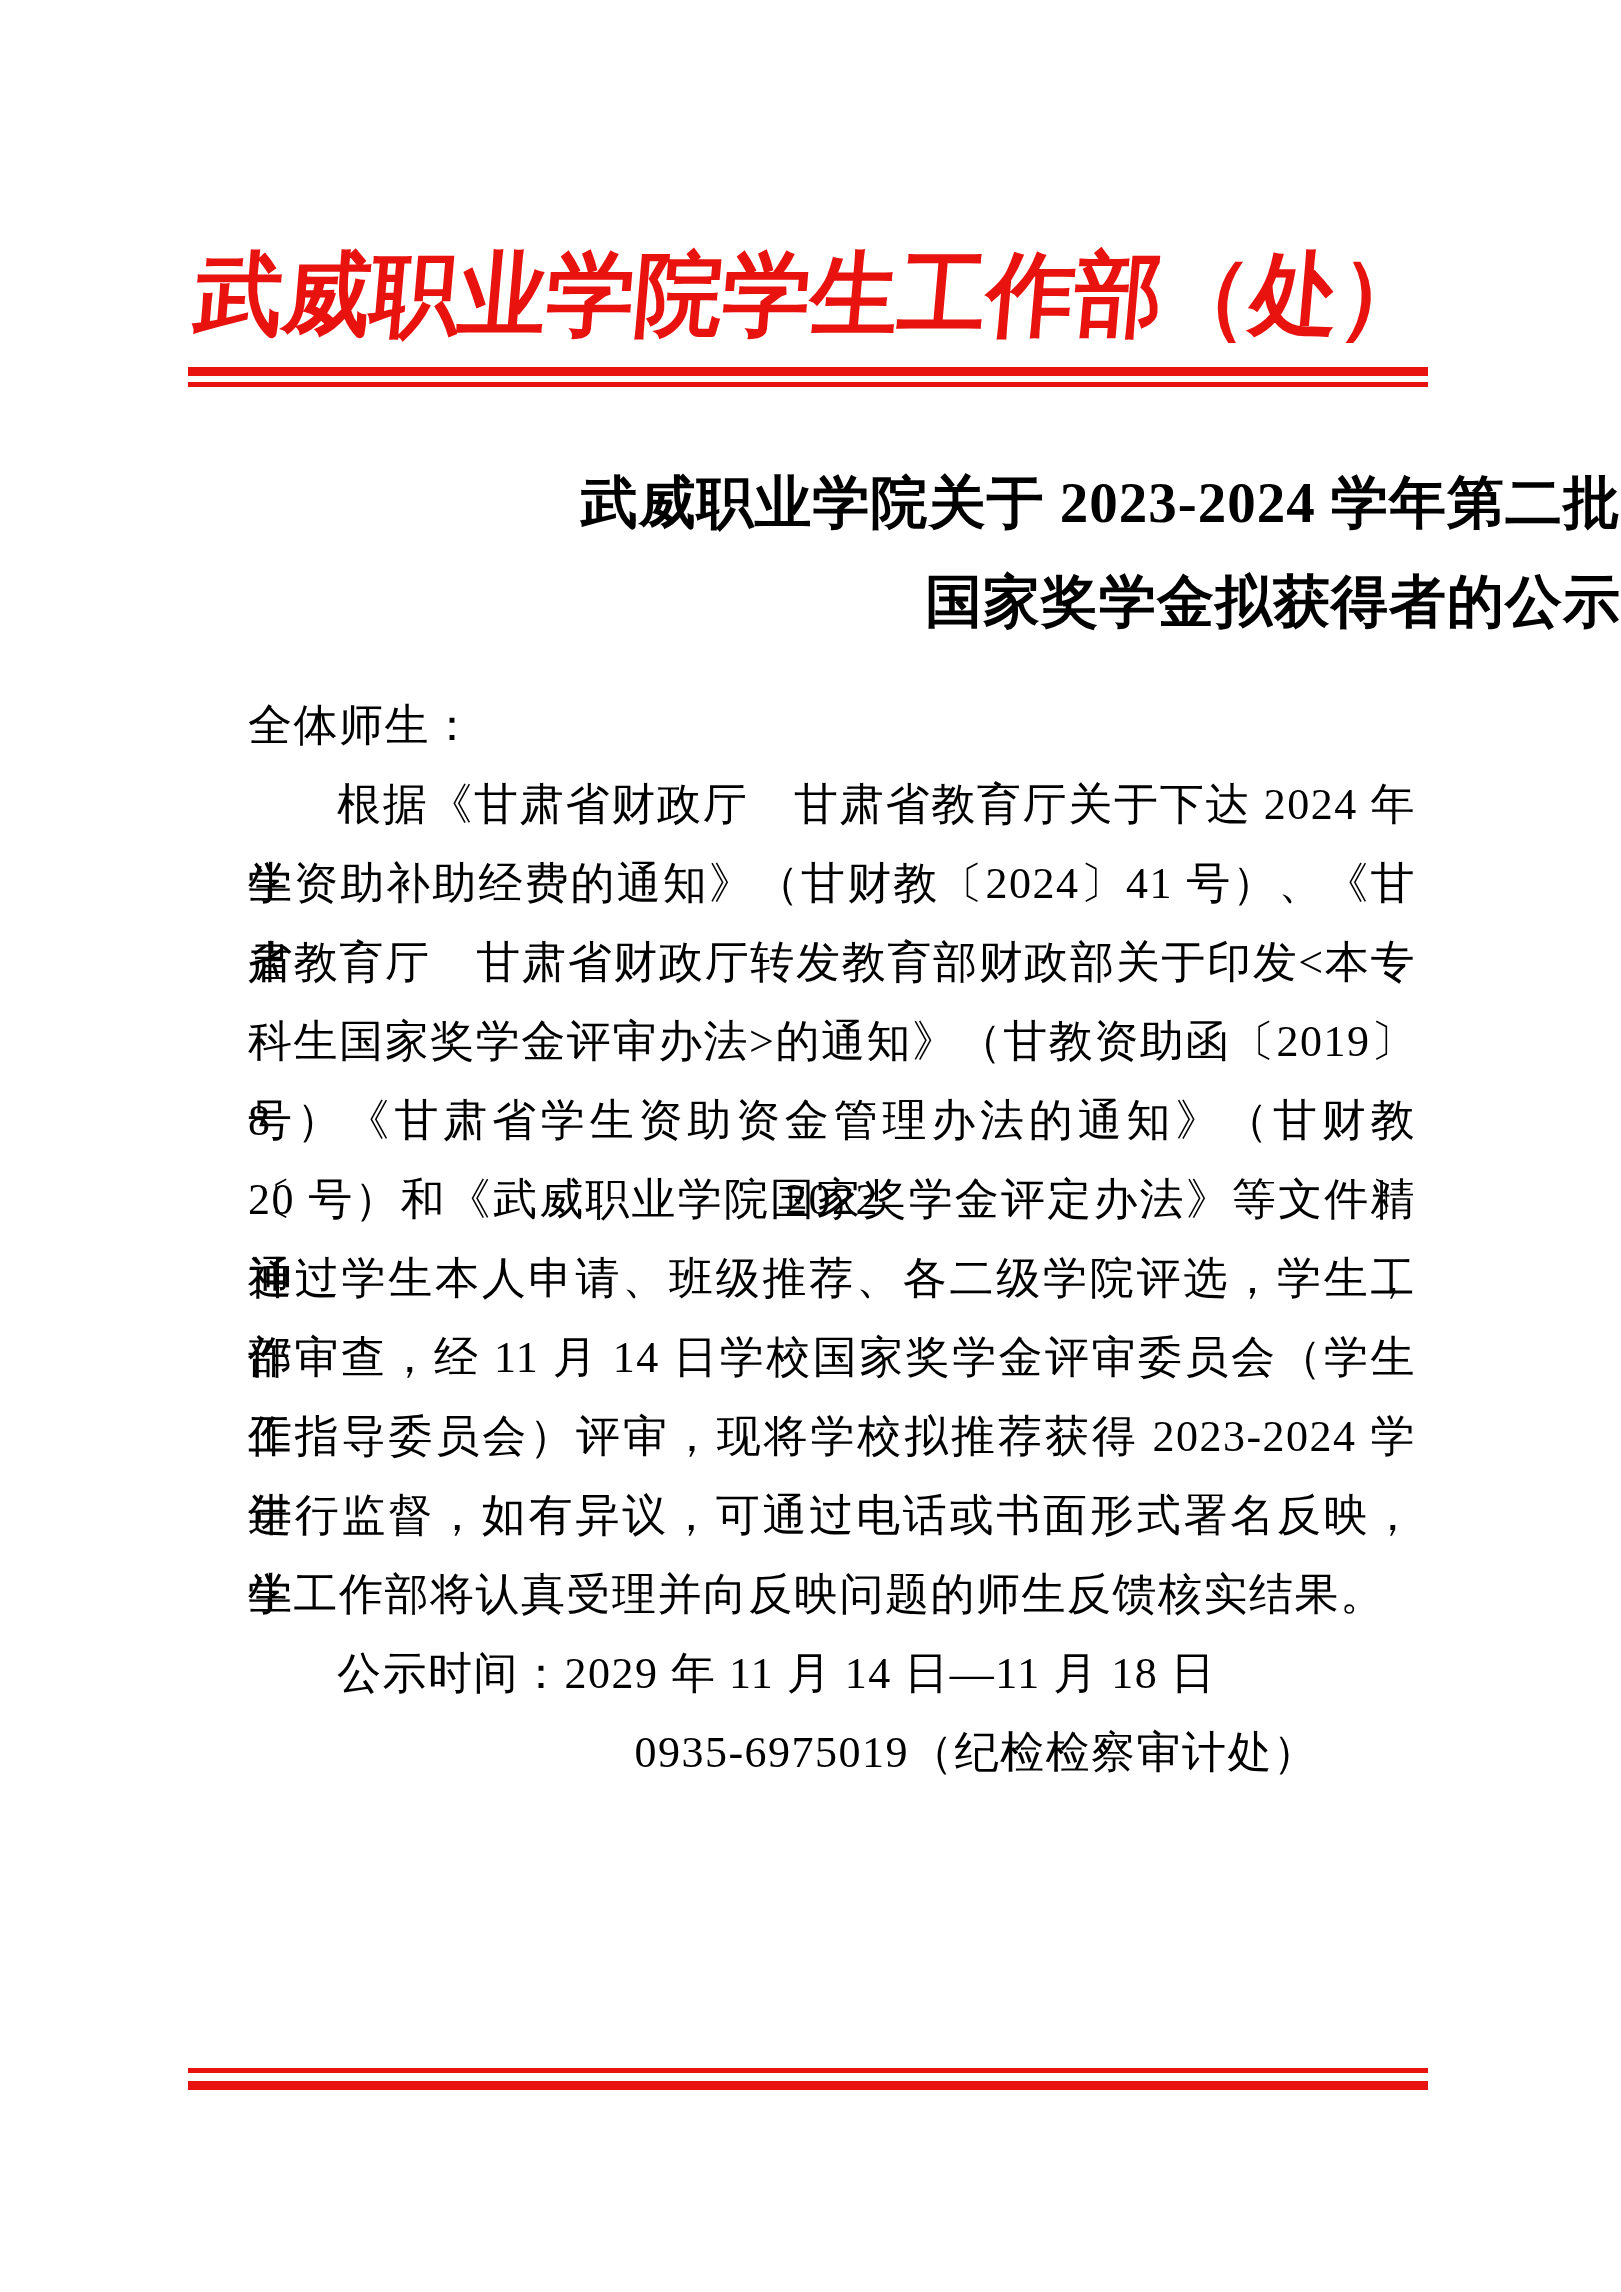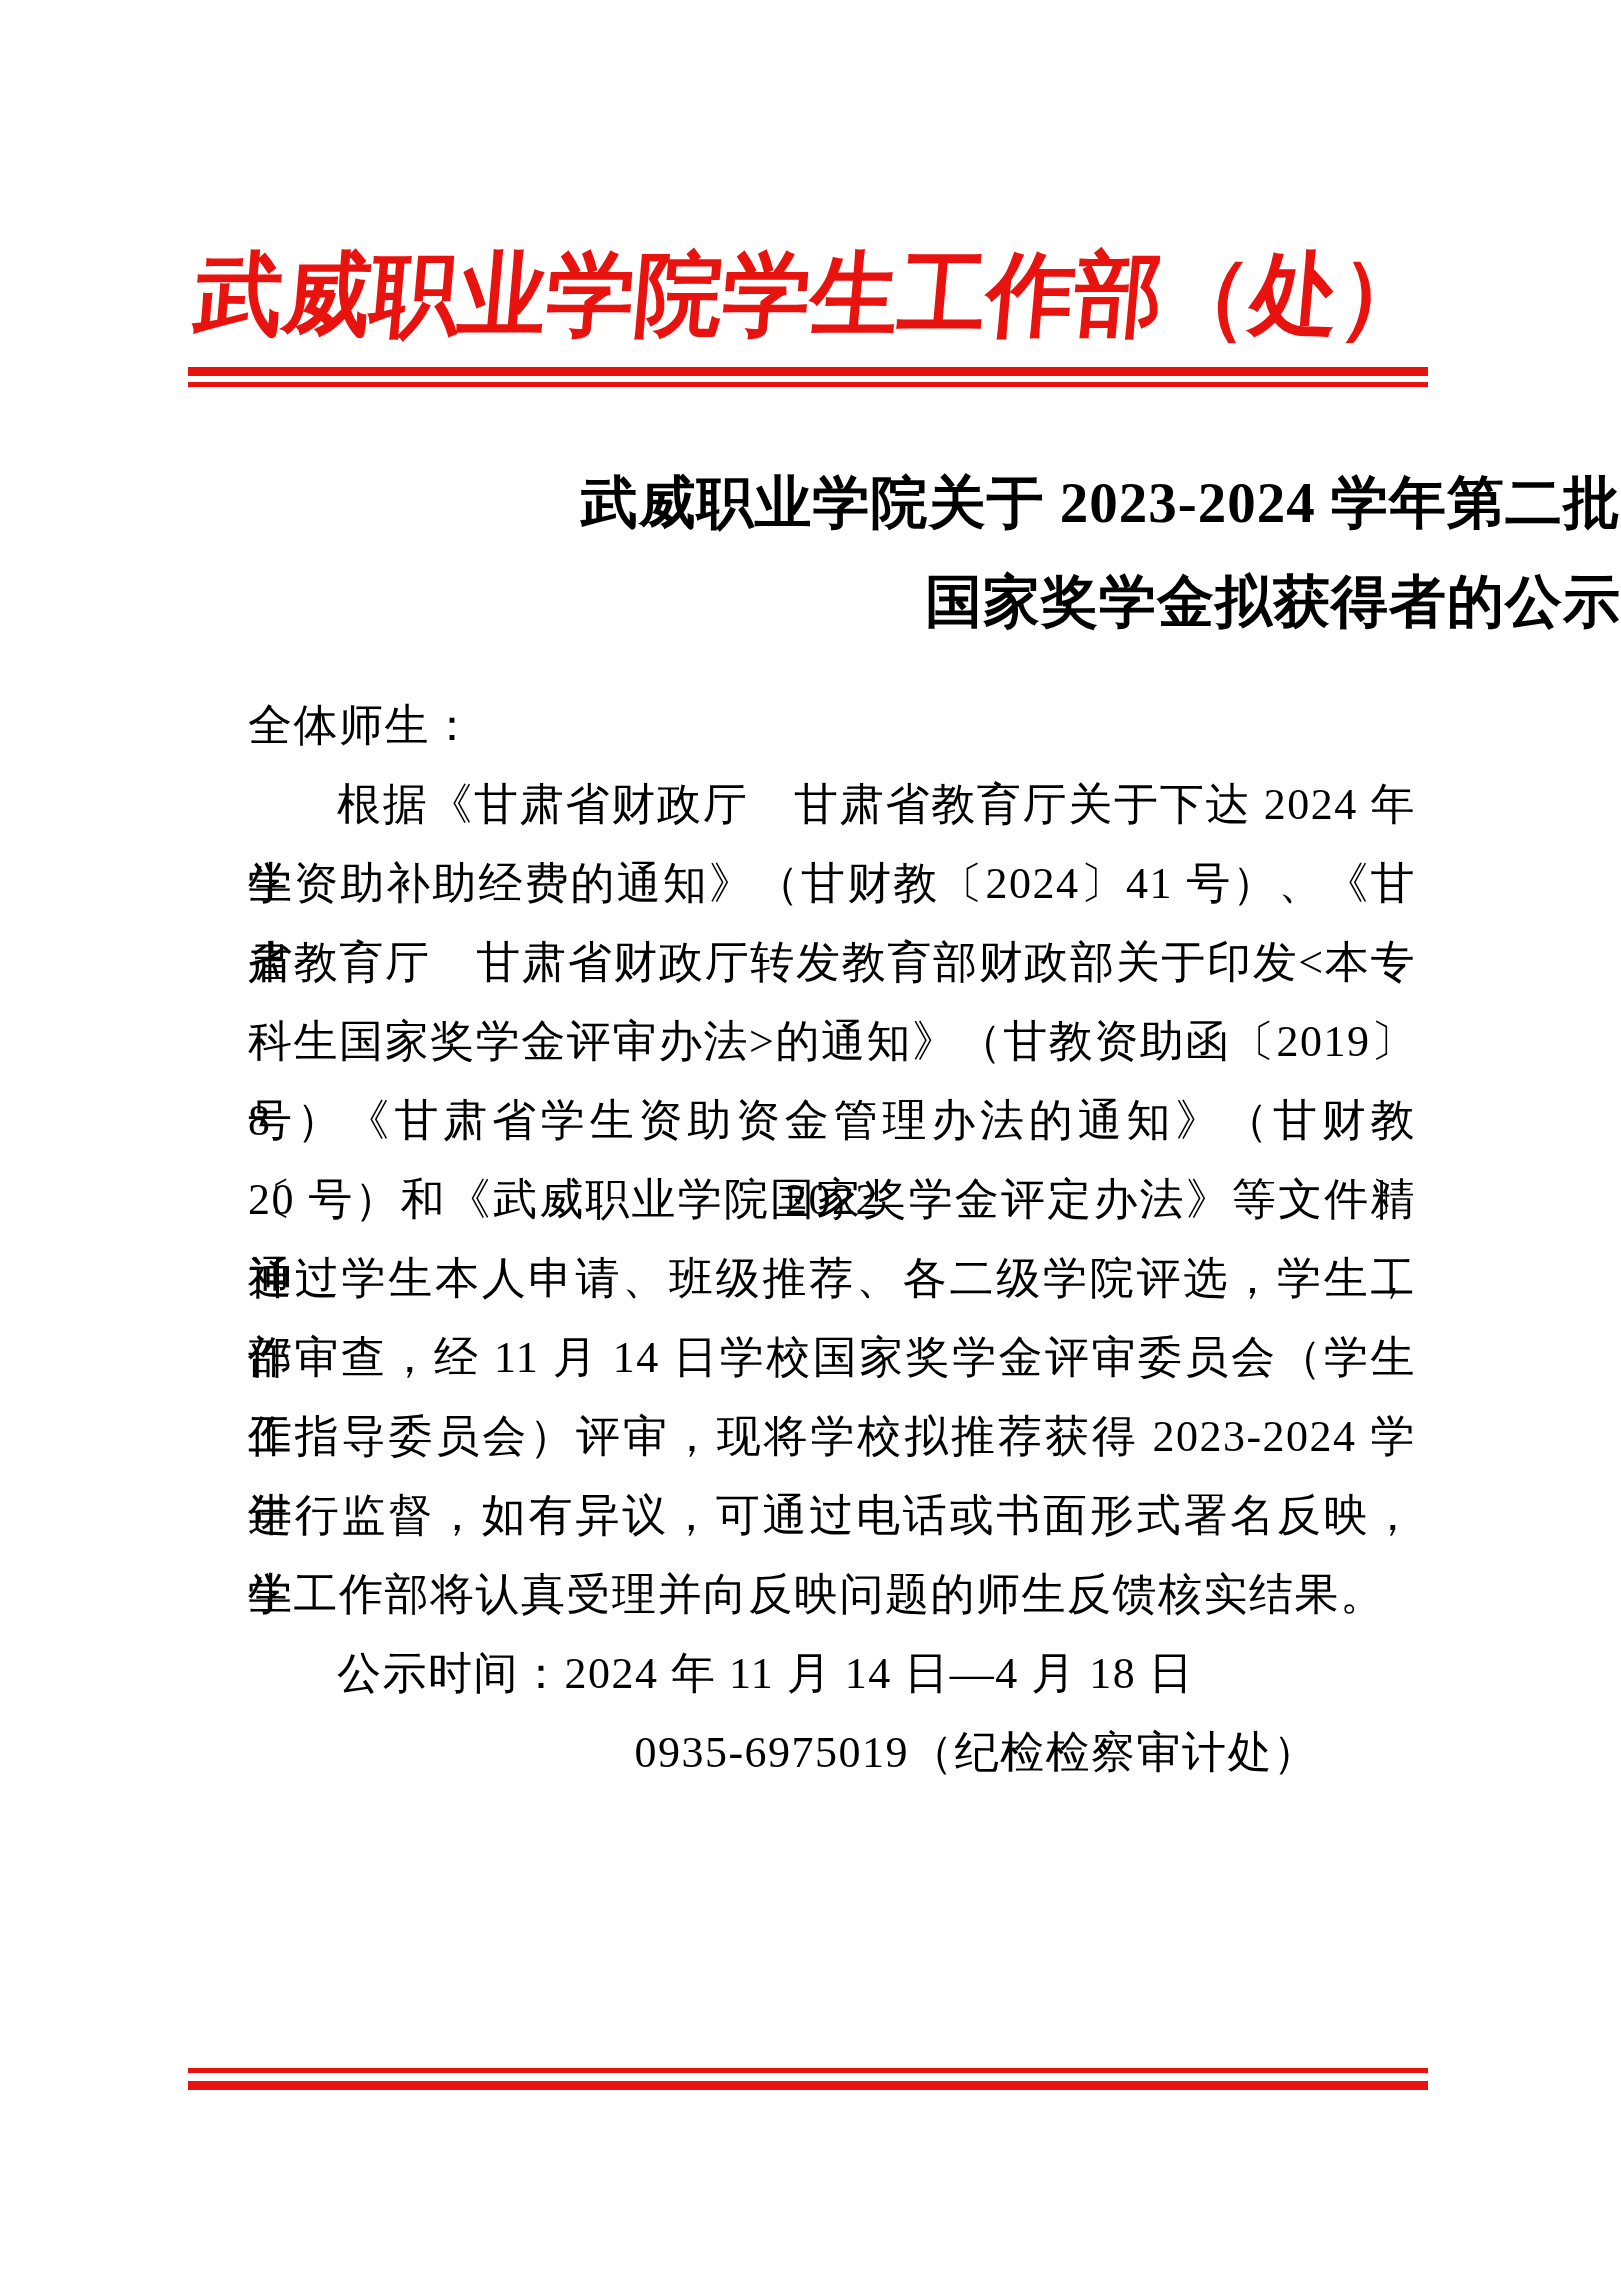--- a/index.html
+++ b/index.html
@@ -109,21 +109,21 @@
     <div class="ln just">生资助补助经费的通知》（甘财教〔2024〕41 号）、《甘肃</div>
     <div class="ln just">省教育厅　甘肃省财政厅转发教育部财政部关于印发&lt;本专</div>
     <div class="ln just">科生国家奖学金评审办法&gt;的通知》（甘教资助函〔2019〕8</div>
     <div class="ln just">号）《甘肃省学生资助资金管理办法的通知》（甘财教〔2022〕</div>
     <div class="ln just">20 号）和《武威职业学院国家奖学金评定办法》等文件精神，</div>
     <div class="ln just">通过学生本人申请、班级推荐、各二级学院评选，学生工作</div>
     <div class="ln just">部审查，经 11 月 14 日学校国家奖学金评审委员会（学生工</div>
     <div class="ln just">作指导委员会）评审，现将学校拟推荐获得 2023-2024 学年</div>
     <div class="ln just">进行监督，如有异议，可通过电话或书面形式署名反映，学</div>
     <div class="ln">生工作部将认真受理并向反映问题的师生反馈核实结果。</div>
-    <div class="ln ind">公示时间：2024 年 11 月 14 日—4 月 18 日</div>
+    <div class="ln ind">公示时间：2029 年 11 月 14 日—11 月 18 日</div>
     <div class="ln deep">0935-6975019（纪检检察审计处）</div>
   </div>
 
   <div class="rule bottom-thin"></div>
   <div class="rule bottom-thick"></div>
 
 </div>
 
 
 </body></html>

